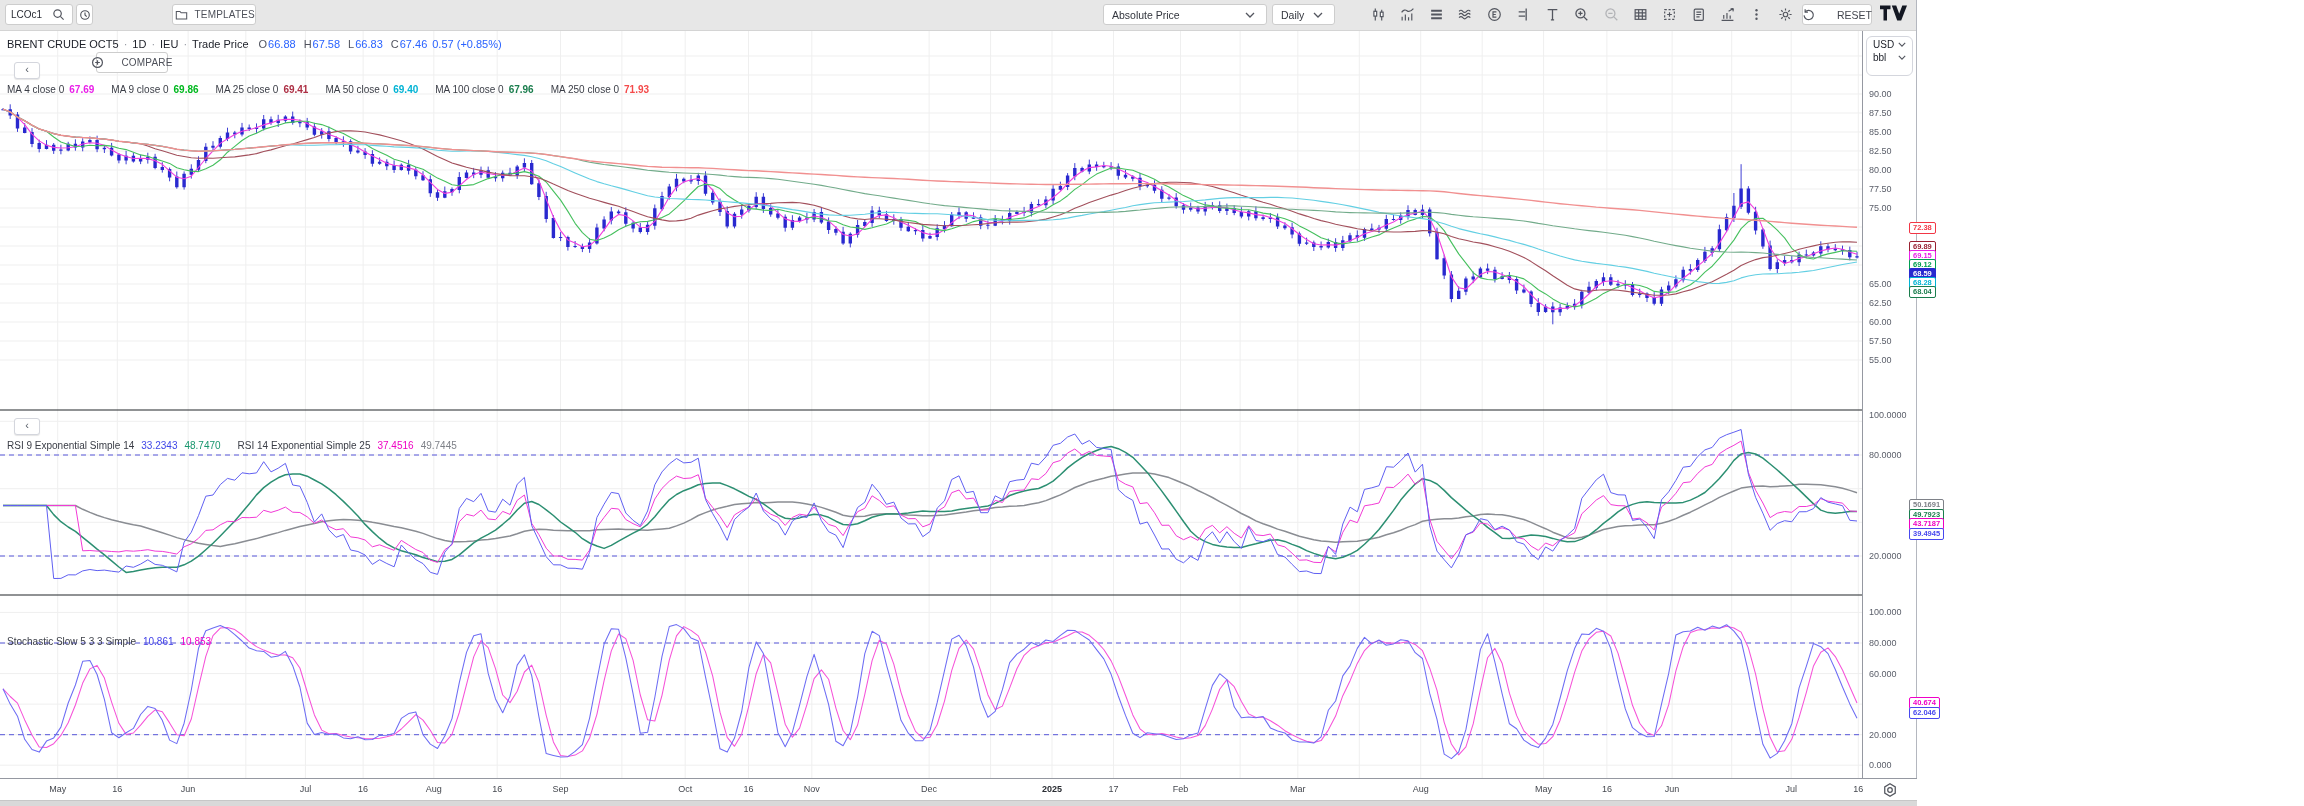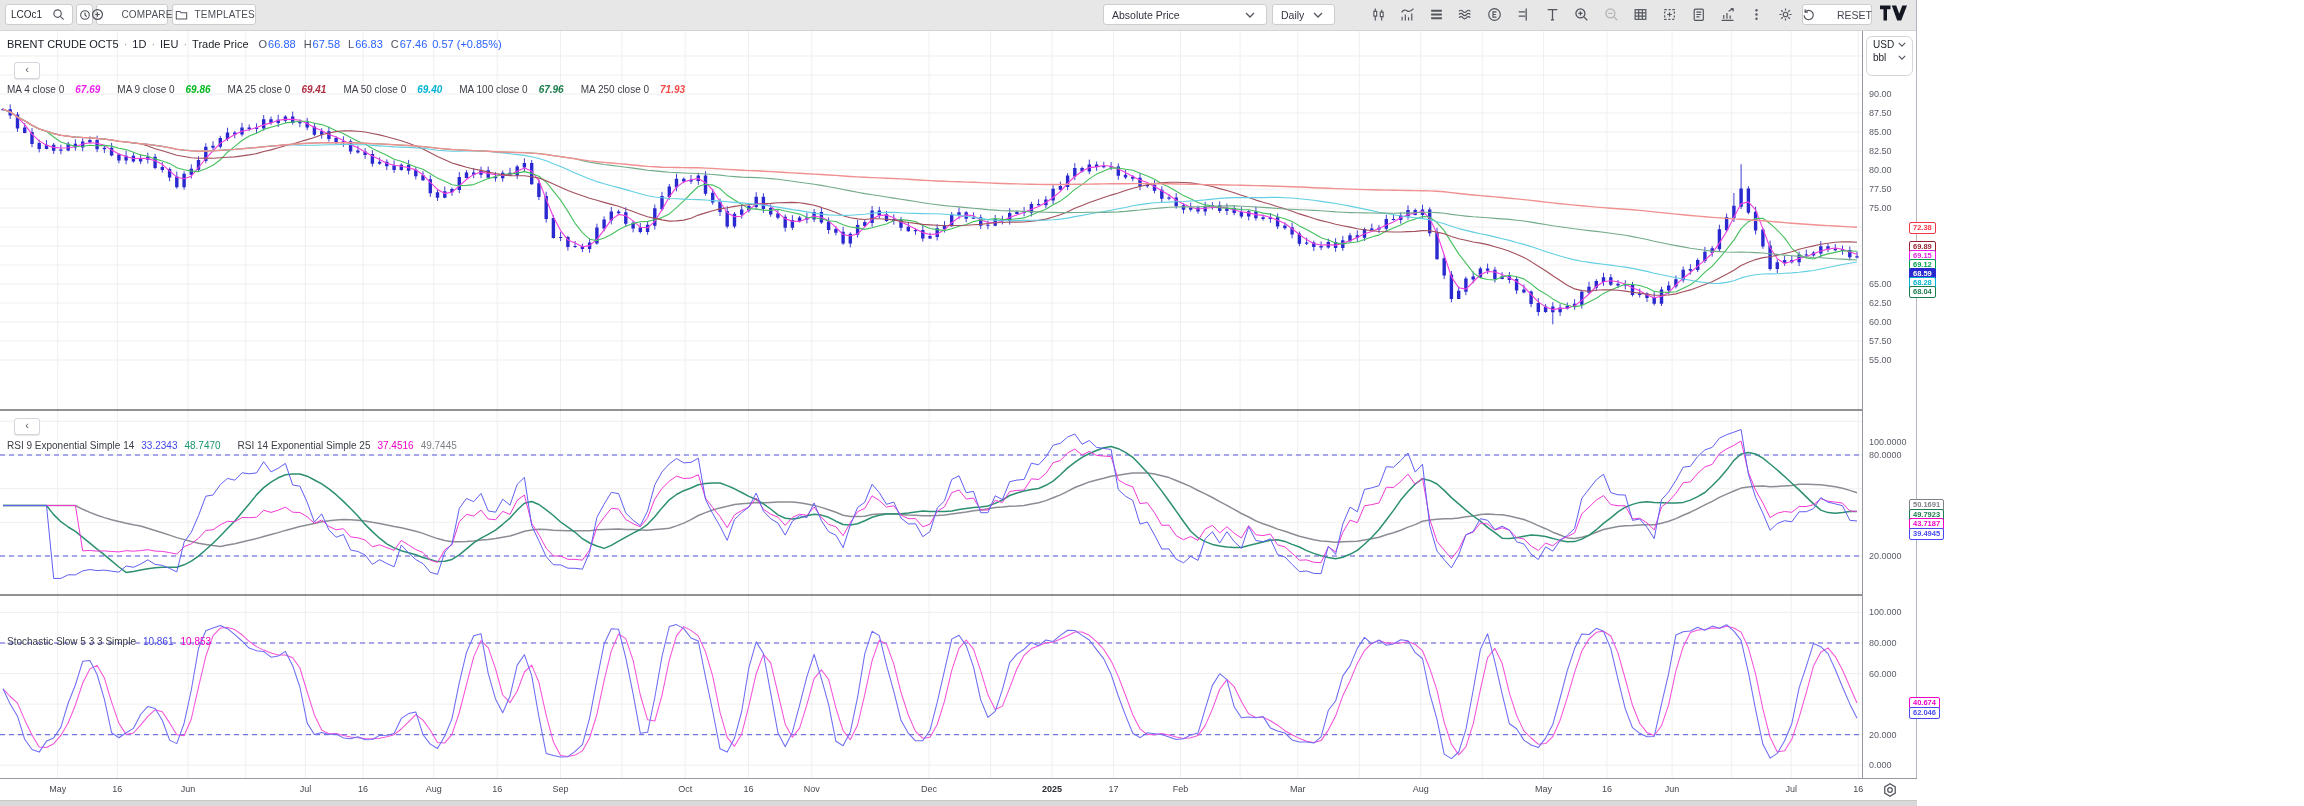--- a/index.html
+++ b/index.html
@@ -8,21 +8,21 @@
   .ui{position:absolute;left:0;top:0;width:1917px;height:806px;background:#fff;
       border-right:1px solid #b4b7bf;box-sizing:border-box;}
   
   .toolbar{position:absolute;left:0;top:0;width:100%;height:30px;background:#e7e7e7;
            border-bottom:1px solid #d4d4d4;z-index:20;}
   .tb{position:absolute;top:4px;height:21px;background:#fff;border:1px solid #cdcdcd;
       border-radius:3px;box-sizing:border-box;display:flex;align-items:center;
       font-size:10px;color:#4e515a;}
   #symbol-box{left:5px;width:68px;justify-content:space-between;padding:0 5px;color:#2a2d35;}
   #clock-btn{left:76px;width:17px;justify-content:center;}
-  #compare-btn{left:96px;width:72px;justify-content:center;gap:17px;letter-spacing:.2px;}
+  #compare-btn{left:96px;width:72px;justify-content:center;gap:17px;letter-spacing:.2px;margin-top:48px;}
   #templates-btn{left:172px;width:84px;justify-content:center;gap:5px;letter-spacing:.2px;}
   #price-mode{left:1103px;width:164px;justify-content:space-between;padding:0 8px;font-size:10.5px;color:#33363e;}
   #interval{left:1272px;width:63px;justify-content:space-between;padding:0 8px;font-size:10.5px;color:#33363e;}
   #icon-row{position:absolute;left:1370px;top:4px;width:424px;height:21px;display:flex;
             align-items:center;justify-content:space-between;}
   .icon-btn{width:17px;height:17px;display:flex;align-items:center;justify-content:center;color:#53565f;cursor:pointer;}
   .icon-btn.disabled{opacity:.35;}
   #reset-btn{left:1802px;width:70px;justify-content:center;gap:22px;font-size:10.5px;color:#44474f;}
   #tv-logo{position:absolute;left:1880px;top:5px;width:28px;height:18px;}
   
@@ -32,21 +32,21 @@
   #ohlc-values{display:flex;gap:7px;margin-left:4px;}
   #ohlc-values span span{margin-left:1px;}
   .collapse{position:absolute;width:24px;height:15px;background:#fff;border:1px solid #d4d6dd;
             border-radius:3px;color:#596069;font-size:11px;line-height:13px;text-align:center;
             z-index:6;box-shadow:0 1px 1px rgba(0,0,0,.10);cursor:pointer;}
   #collapse-main{left:14px;top:62px;}
   #collapse-rsi{left:14px;top:418px;}
   .legend{position:absolute;z-index:6;display:flex;align-items:baseline;font-size:10px;
           color:#3a3d46;white-space:nowrap;}
   #ma-legend{left:7px;top:84px;gap:17px;}
-  .ma-item span+span{margin-left:11px;font-weight:400;font-style:italic;}
+  .ma-item span+span{margin-left:5px;font-weight:400;}
   #rsi-legend{left:7px;top:440px;gap:7px;}
   #stoch-legend{left:7px;top:604px;gap:7px;}
   .gap-before{margin-left:10px;}
   
   #chart-svg{position:absolute;left:0;top:30px;z-index:1;}
   #price-axis{position:absolute;left:1862px;top:30px;width:54px;height:748px;background:#fff;
               border-left:1px solid #9598a1;z-index:4;box-sizing:border-box;}
   .ptick{position:absolute;left:6px;transform:translateY(-50%);font-size:9px;color:#5a5e69;}
   .chip{position:absolute;left:2px;transform:translateY(-50%);font-size:7.5px;font-weight:700;
         height:10px;display:flex;align-items:center;padding:0 3px;border-radius:2px;
@@ -366,21 +366,21 @@
         <div class="ptick" style="top: 102px;">85.00</div>
         <div class="ptick" style="top: 121px;">82.50</div>
         <div class="ptick" style="top: 140px;">80.00</div>
         <div class="ptick" style="top: 159px;">77.50</div>
         <div class="ptick" style="top: 178px;">75.00</div>
         <div class="ptick" style="top: 254px;">65.00</div>
         <div class="ptick" style="top: 273px;">62.50</div>
         <div class="ptick" style="top: 292px;">60.00</div>
         <div class="ptick" style="top: 311px;">57.50</div>
         <div class="ptick" style="top: 330px;">55.00</div>
-        <div class="ptick" style="top: 412px;">100.0000</div>
+        <div class="ptick" style="top: 385px;">100.0000</div>
         <div class="ptick" style="top: 425px;">80.0000</div>
         <div class="ptick" style="top: 526px;">20.0000</div>
         <div class="ptick" style="top: 582.4px;">100.000</div>
         <div class="ptick" style="top: 613px;">80.000</div>
         <div class="ptick" style="top: 643.6px;">60.000</div>
         <div class="ptick" style="top: 704.7px;">20.000</div>
         <div class="ptick" style="top: 735.2px;">0.000</div>
         <div class="chip" style="top: 197.9px; border-color: rgb(242, 54, 69); color: rgb(242, 54, 69);">72.38</div>
         <div class="chip" style="top: 216.8px; border-color: rgb(153, 32, 48); color: rgb(153, 32, 48);">69.89</div>
         <div class="chip" style="top: 225.8px; border-color: rgb(233, 31, 233); color: rgb(233, 31, 233);">69.15</div>

